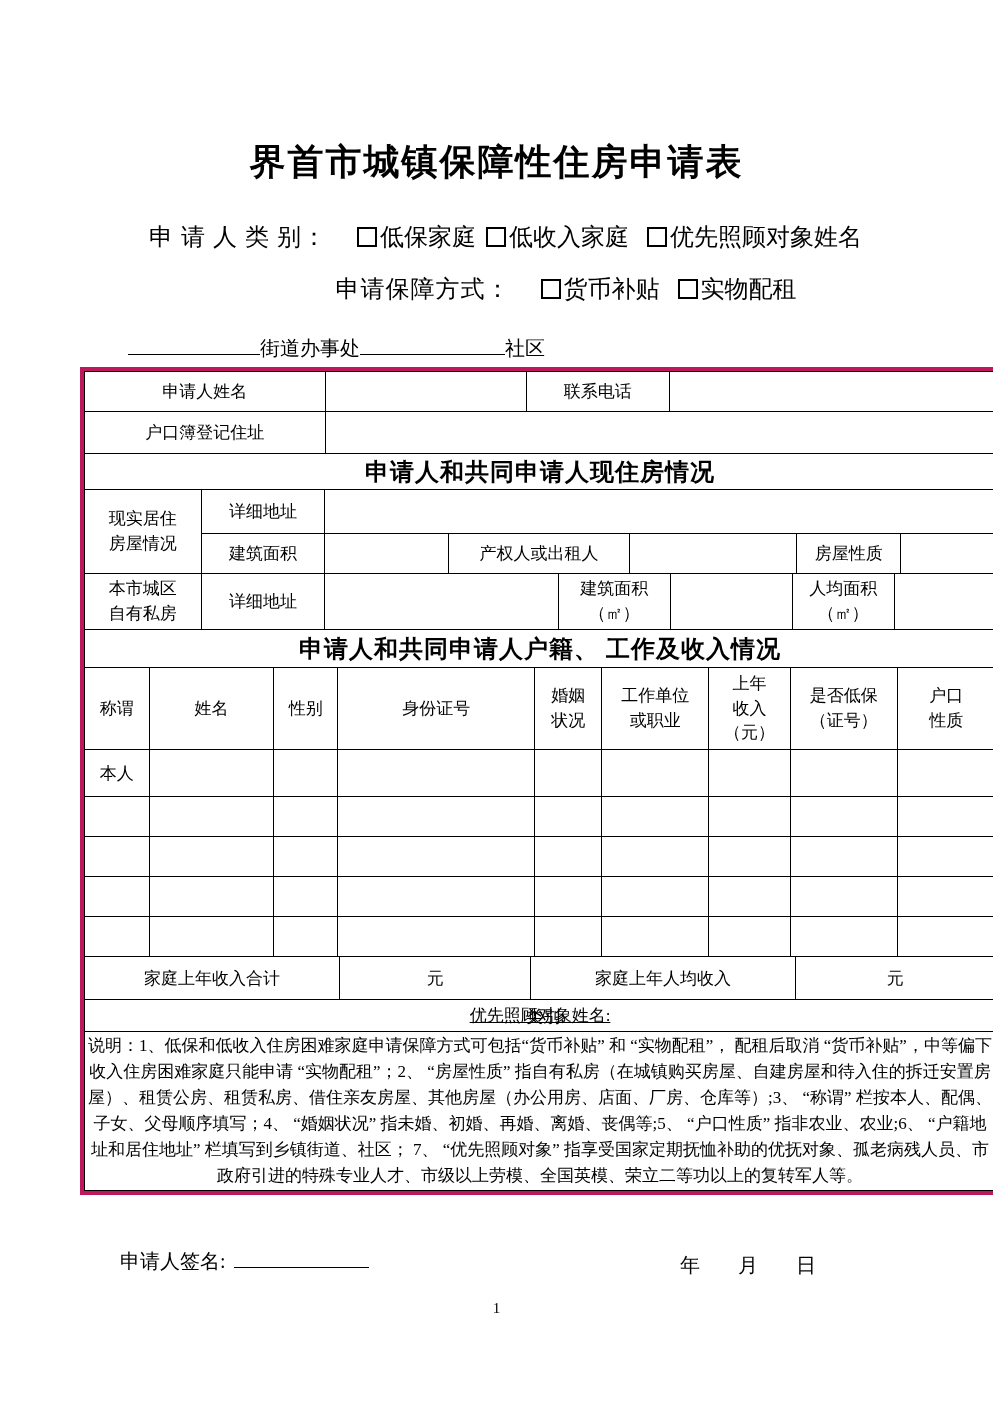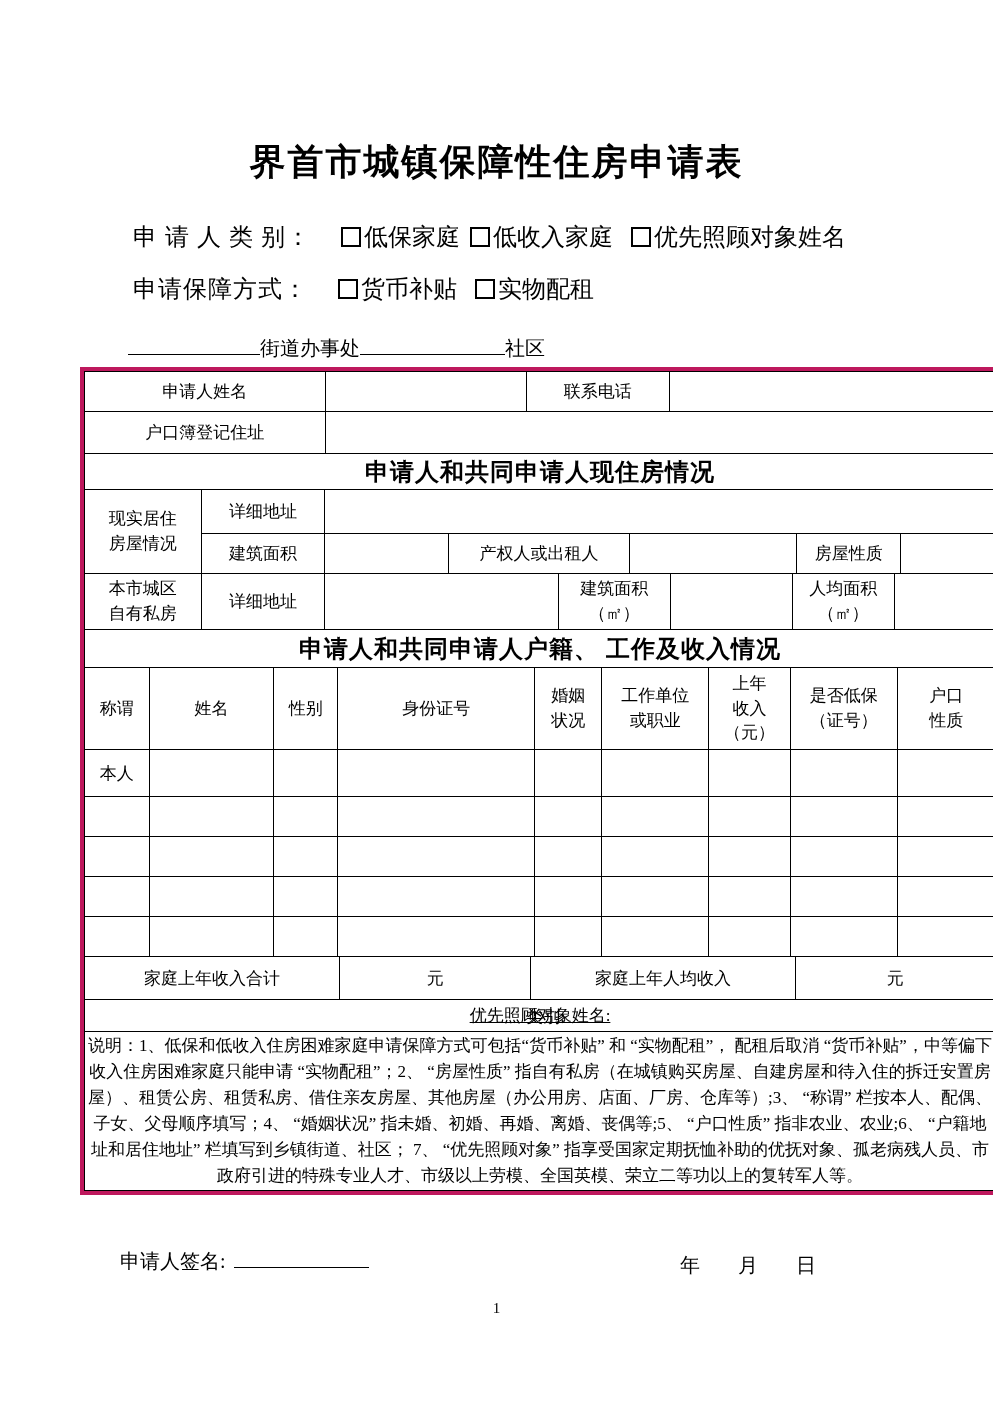--- a/index.html
+++ b/index.html
@@ -3,22 +3,22 @@
 <meta charset="utf-8">
 <style>
   * { margin:0; padding:0; box-sizing:border-box; }
   html,body { background:#ffffff; }
   .page {
     width:993px; height:1404px; position:relative; background:#fff; color:#000;
     font-family:"Liberation Serif","DejaVu Serif",serif; overflow:hidden;
   }
   .title { padding-top:138px; text-align:center; font-size:36px; font-weight:bold; letter-spacing:2px; }
   .opt-line { margin:34px 0 0 133px; font-size:24px; white-space:nowrap; }
-  .opt-line.second { margin-top:20px; }
-  .opt-label { letter-spacing:1px; }
+  .opt-line.second { margin-top:20px;text-align:center; }
+  .opt-label { letter-spacing:1px;margin-left:16px; }
   .opt { margin-right:10px; white-space:nowrap; }
   .opt.first { margin-left:30px; }
   .opt.wide { margin-left:8px; }
   .cb {
     display:inline-block; width:20px; height:20px; border:2px solid #000;
     vertical-align:-2px; margin-right:3px; background:#fff;
   }
   .street-line { margin:30px 0 0 128px; font-size:20px; }
   .ul { display:inline-block; border-bottom:1px solid #000; height:1.02em; vertical-align:baseline; }
   .ul-a { width:132px; } .ul-b { width:145px; } .ul-c { width:135px; margin-left:8px; }

